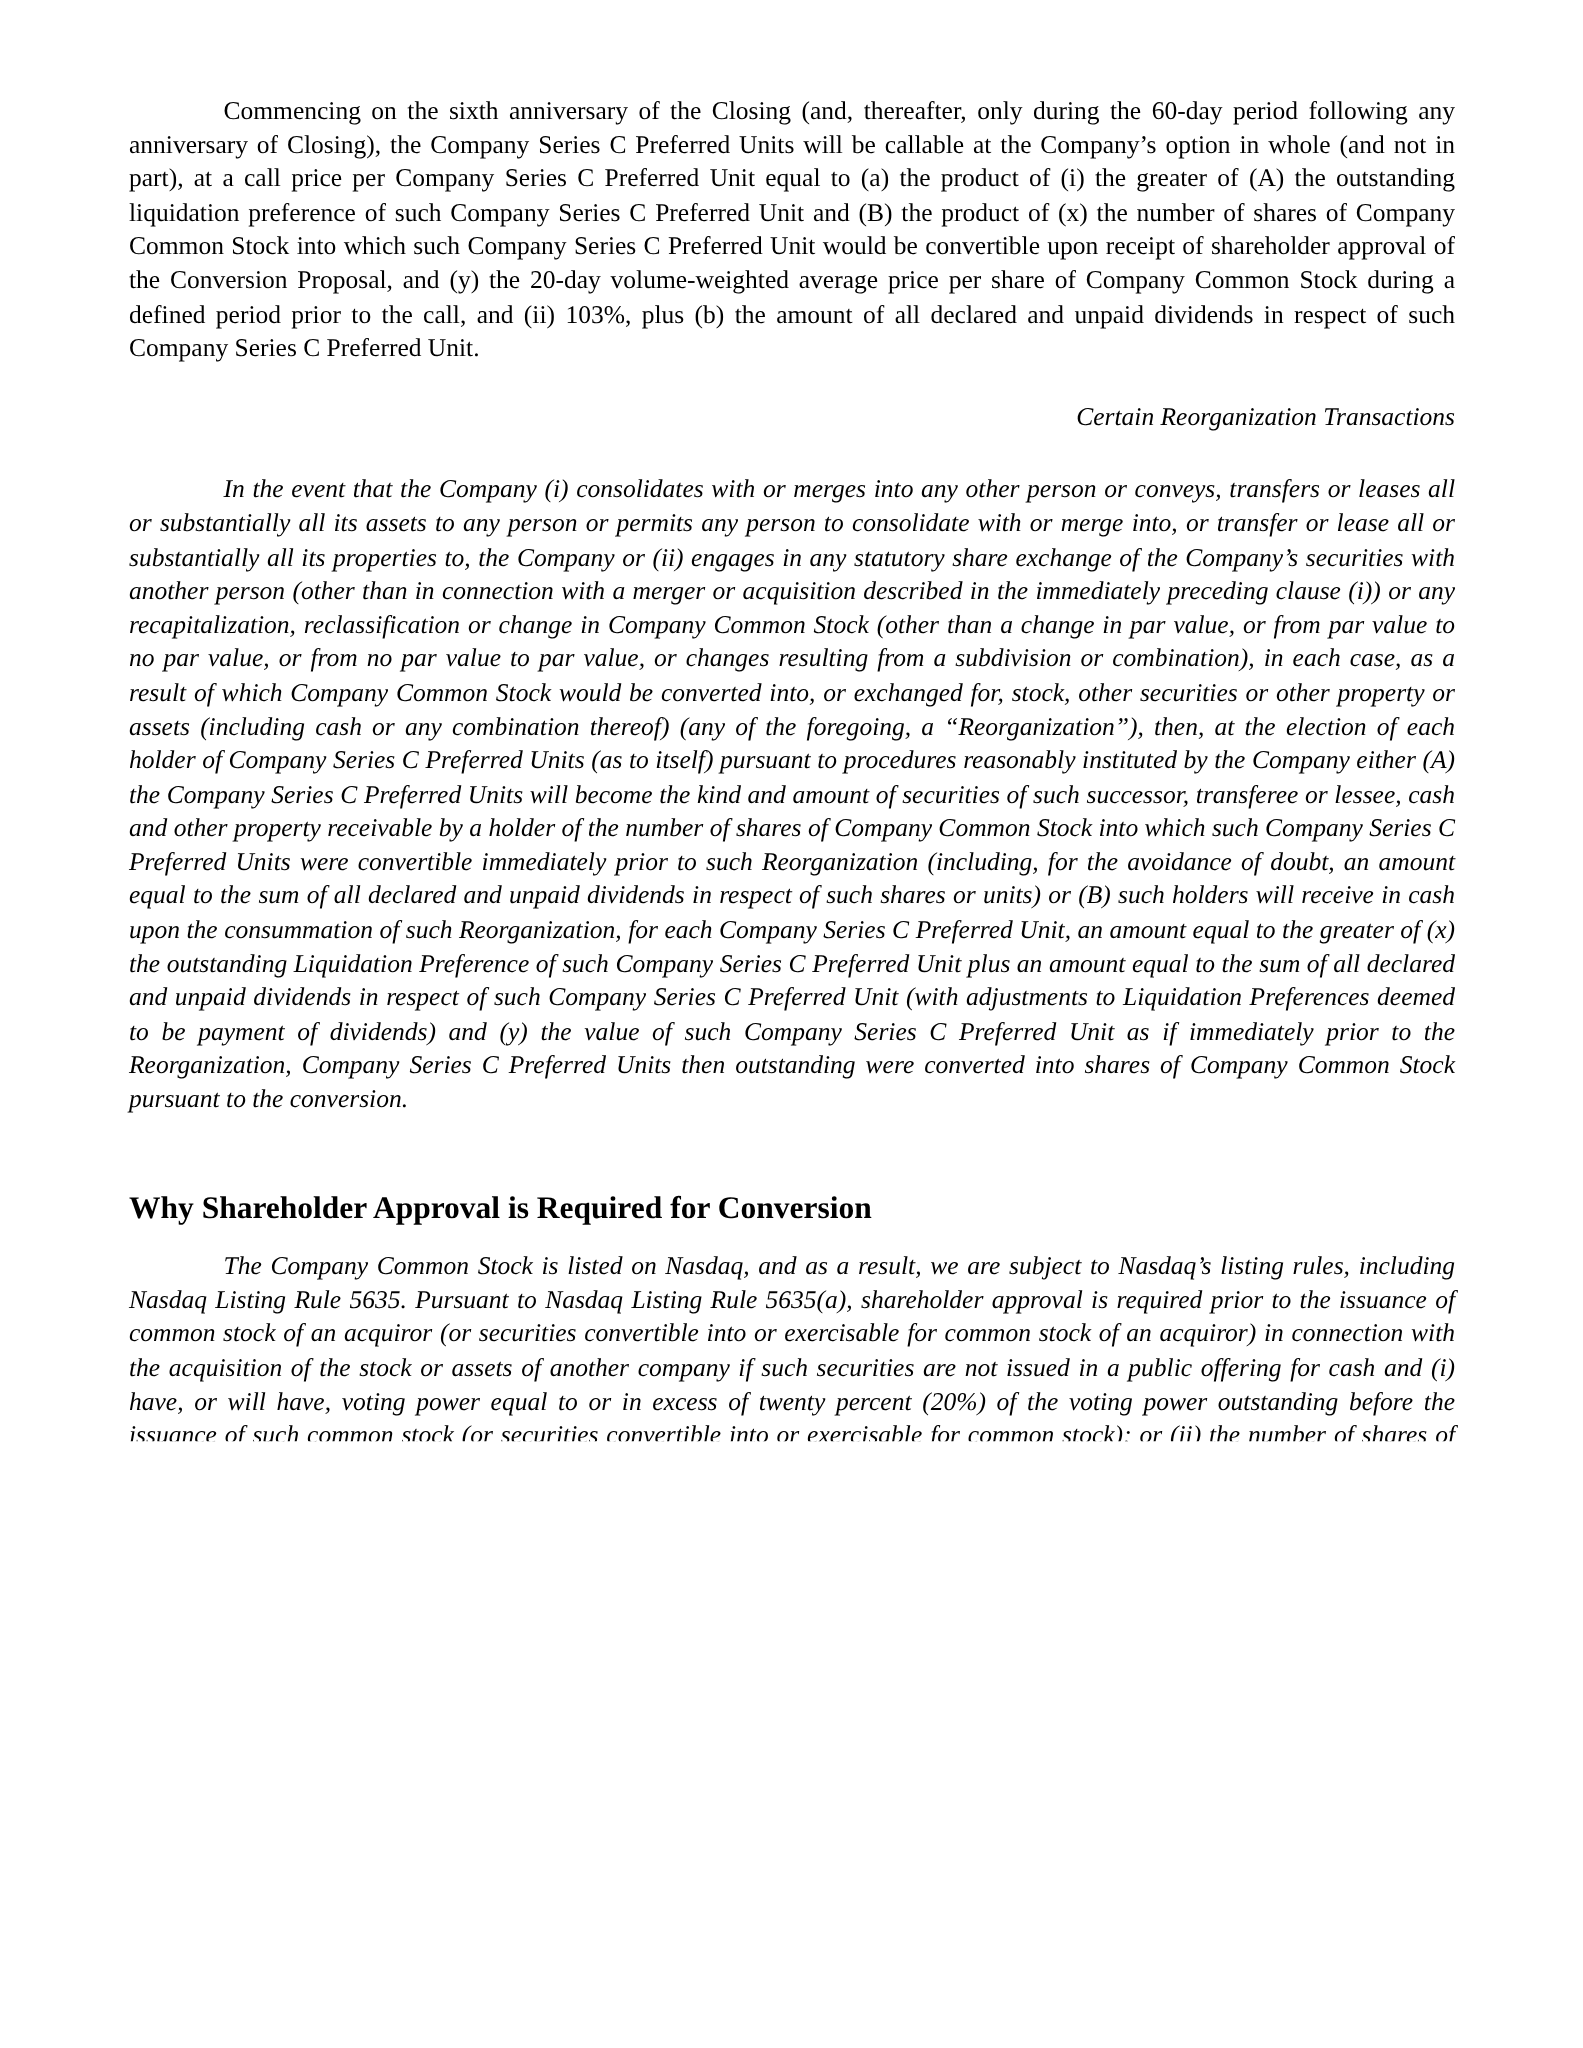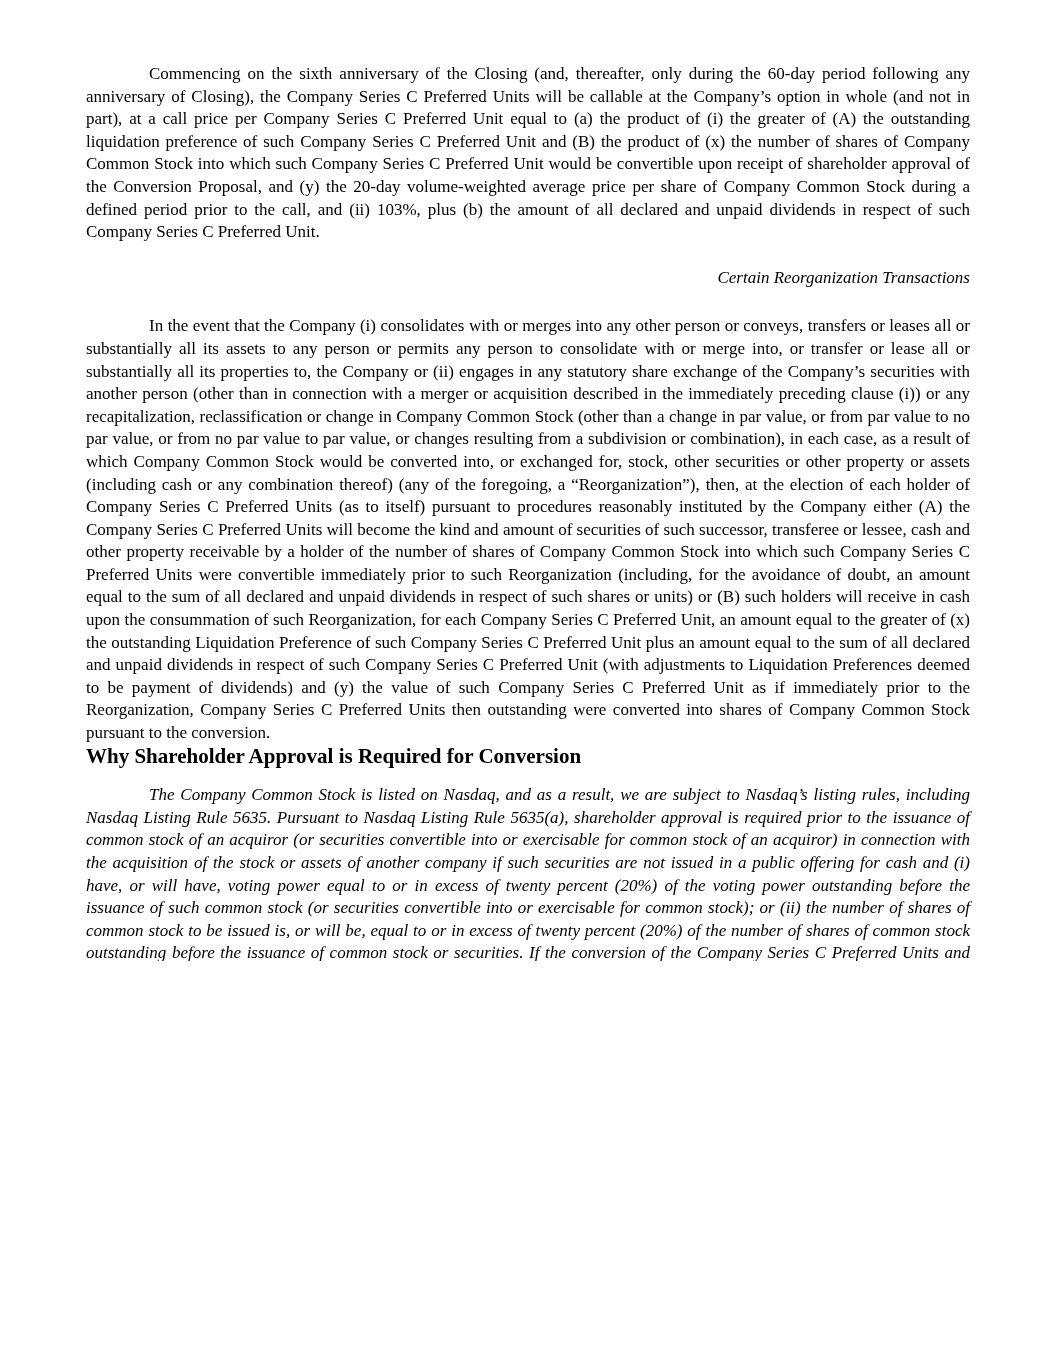--- a/index.html
+++ b/index.html
@@ -31,20 +31,22 @@
   }
   .heading-italic {
     font-style: italic;
     font-weight: normal;
     font-size: 17px;
     line-height: 22.6px;
     margin: 0 0 26px 0;
     text-align: right;
   }
   .para-reorganization {
+    margin-bottom: 49px;
+    font-style: italic;
   }
   .heading-bold {
     font-style: normal;
     font-weight: bold;
     font-size: 21px;
     line-height: 22.6px;
     margin: 0 0 17px 0;
   }
   .para-nasdaq {
     margin-bottom: 0;

